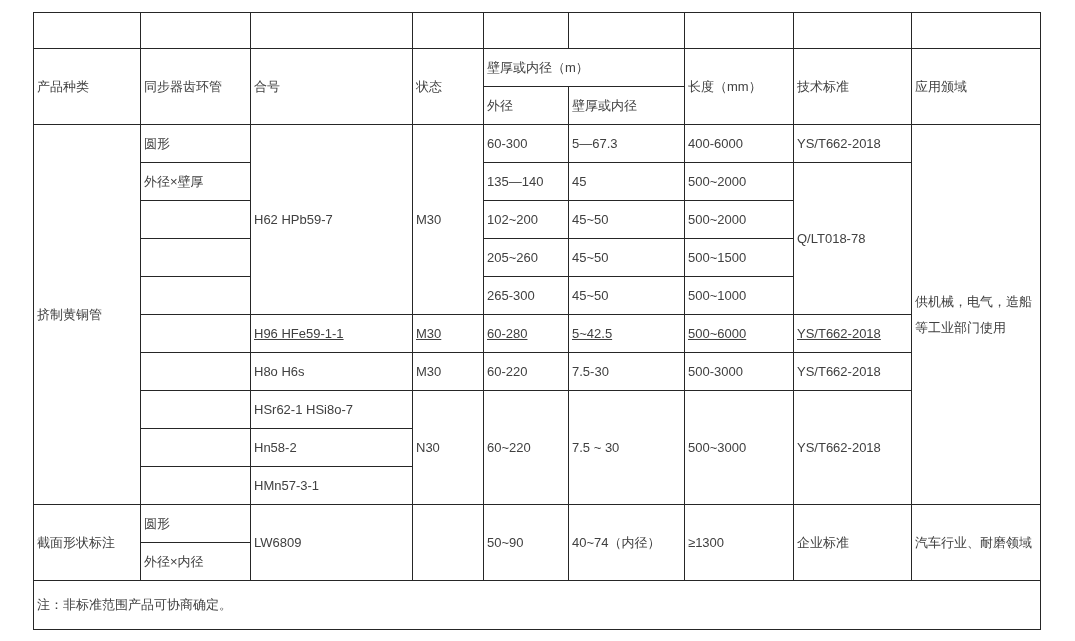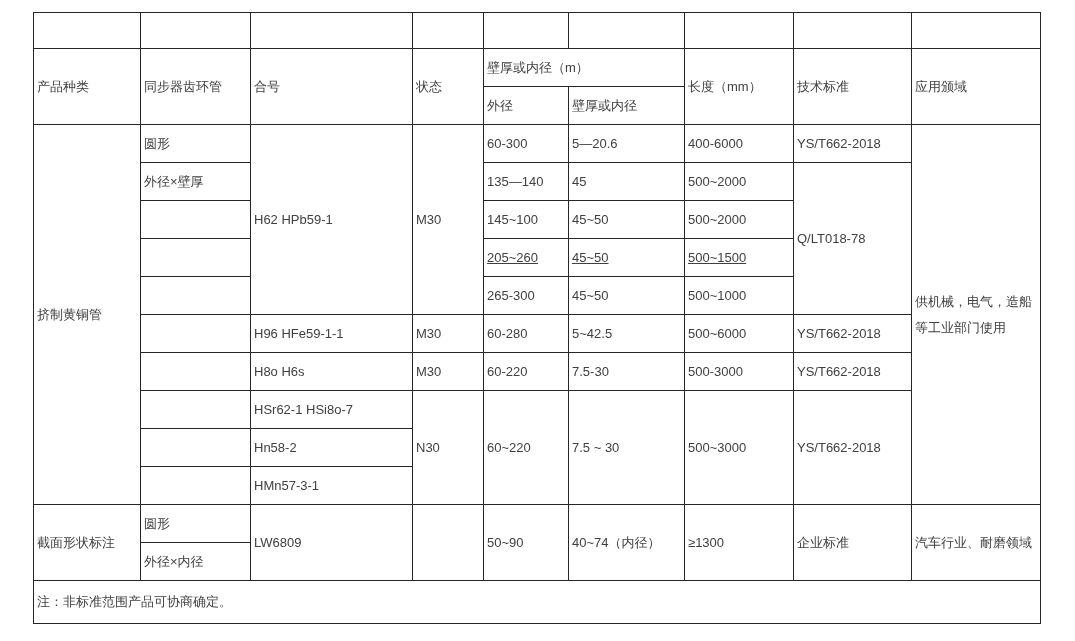--- a/index.html
+++ b/index.html
@@ -66,54 +66,54 @@
           <td rowspan="2">技术标准</td>
           <td rowspan="2">应用颁域</td>
         </tr>
         <tr style="height: 38px;">
           <td>外径</td>
           <td>壁厚或内径</td>
         </tr>
         <tr style="height: 38px;">
           <td rowspan="10">挤制黄铜管</td>
           <td>圆形</td>
-          <td rowspan="5">H62 HPb59-1</td>
+          <td rowspan="5">H62 HPb59-7</td>
           <td rowspan="5">M30</td>
           <td>60-300</td>
-          <td>5—20.6</td>
+          <td>5—67.3</td>
           <td>400-6000</td>
           <td>YS/T662-2018</td>
           <td rowspan="10">供机械，电气，造船等工业部门使用</td>
         </tr>
         <tr style="height: 38px;">
           <td>外径×壁厚</td>
           <td>135—140</td>
           <td>45</td>
           <td>500~2000</td>
           <td rowspan="4">Q/LT018-78</td>
         </tr>
         <tr style="height: 38px;">
           <td></td>
-          <td>145~100</td>
+          <td>102~200</td>
           <td>45~50</td>
           <td>500~2000</td>
         </tr>
-        <tr style="height: 38px; text-decoration: underline;">
+        <tr style="height: 38px;">
           <td></td>
           <td>205~260</td>
           <td>45~50</td>
           <td>500~1500</td>
         </tr>
         <tr style="height: 38px;">
           <td></td>
           <td>265-300</td>
           <td>45~50</td>
           <td>500~1000</td>
         </tr>
-        <tr style="height: 38px;">
+        <tr style="height: 38px; text-decoration: underline;">
           <td></td>
           <td>H96 HFe59-1-1</td>
           <td>M30</td>
           <td>60-280</td>
           <td>5~42.5</td>
           <td>500~6000</td>
           <td>YS/T662-2018</td>
         </tr>
         <tr style="height: 38px;">
           <td></td>
@@ -148,18 +148,18 @@
           <td rowspan="2"></td>
           <td rowspan="2">50~90</td>
           <td rowspan="2">40~74（内径）</td>
           <td rowspan="2">≥1300</td>
           <td rowspan="2">企业标准</td>
           <td rowspan="2">汽车行业、耐磨领域</td>
         </tr>
         <tr style="height: 38px;">
           <td>外径×内径</td>
         </tr>
-        <tr style="height: 43px;">
+        <tr style="height: 49px;">
           <td colspan="9">注：非标准范围产品可协商确定。</td>
         </tr>
       </tbody>
   </table>
 </div>
 
 </body></html>

